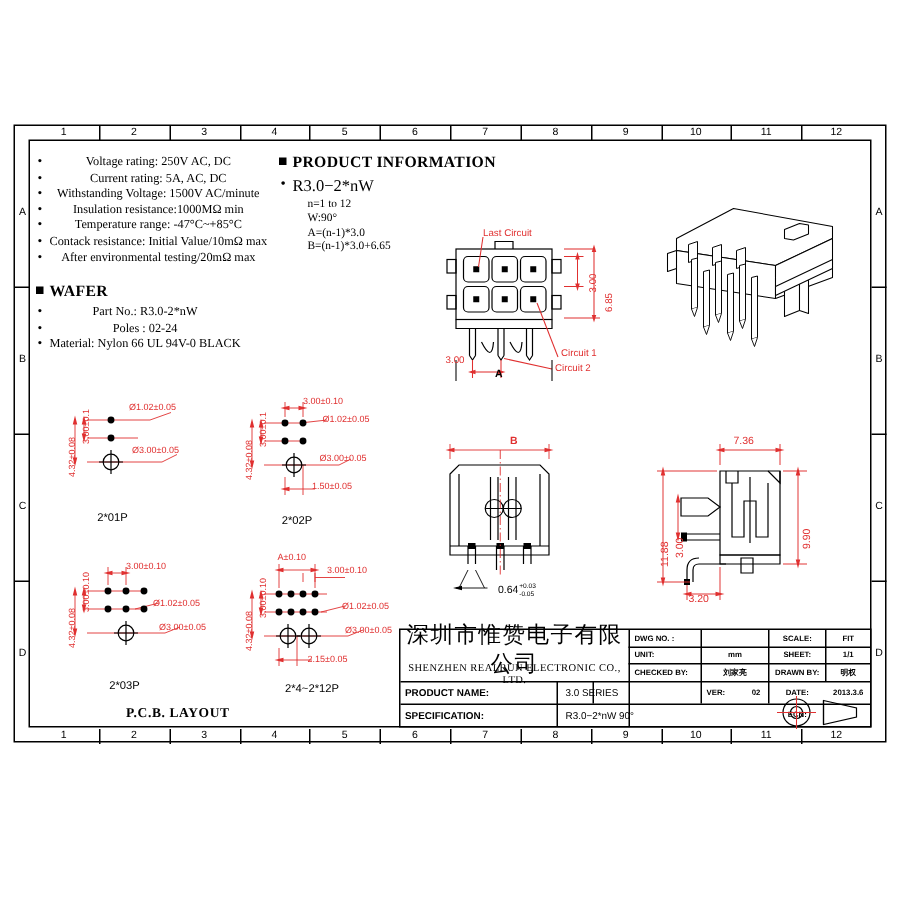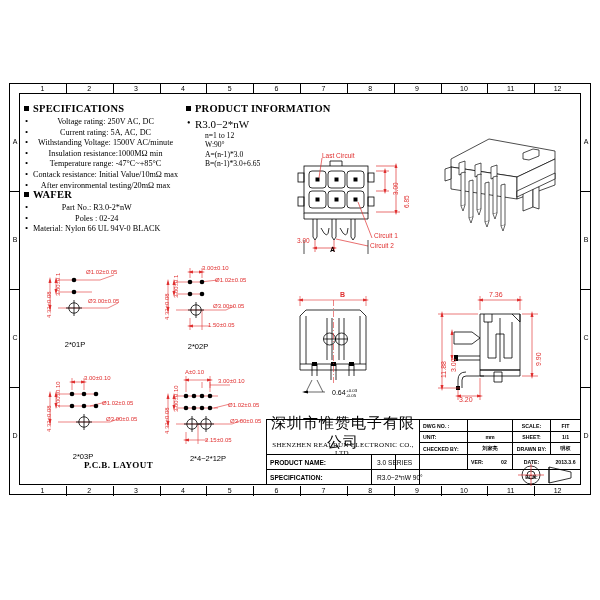--- a/index.html
+++ b/index.html
@@ -129,23 +129,20 @@
       <div class="cell" style="top: 44px; height: 10px; line-height: 10px;">A</div>
       <div class="cell" style="top: 142px; height: 10px; line-height: 10px;">B</div>
       <div class="tick-h" style="top: 98px; left: 0px; width: 10px;"></div>
       <div class="cell" style="top: 240px; height: 10px; line-height: 10px;">C</div>
       <div class="tick-h" style="top: 196px; left: 0px; width: 10px;"></div>
       <div class="cell" style="top: 338px; height: 10px; line-height: 10px;">D</div>
       <div class="tick-h" style="top: 294px; left: 0px; width: 10px;"></div>
     </div>
 
   <div id="specs">
-    <div class="sec-head">
-      <span class="sq"></span><span>SPECIFICATIONS</span>
-    </div>
     <ul class="speclist" id="spec-list">
         <li>Voltage rating: 250V AC, DC</li>
         <li>Current rating: 5A, AC, DC</li>
         <li>Withstanding Voltage: 1500V AC/minute</li>
         <li>Insulation resistance:1000MΩ min</li>
         <li>Temperature range: -47°C~+85°C</li>
         <li>Contack resistance: Initial Value/10mΩ max</li>
         <li>After environmental  testing/20mΩ max</li>
       </ul>
   </div>
@@ -551,21 +548,21 @@
   </div>
   <div class="lbl red vert" style="left:164px;top:434px;font-size:6px;">4.32±0.08</div>
   <div class="lbl red vert" style="left:173px;top:412px;font-size:6px;">3.00±0.10</div>
   <div class="lbl red" style="left:185px;top:369px;font-size:6px;">A±0.10</div>
   <div class="lbl red" style="left:218px;top:378px;font-size:6px;">3.00±0.10</div>
   <div class="lbl red" style="left:228px;top:402px;font-size:6px;">Ø1.02±0.05</div>
   <div class="lbl red" style="left:230px;top:418px;font-size:6px;">Ø3.00±0.05</div>
   <div class="lbl red" style="left:205px;top:437px;font-size:6px;">2.15±0.05</div>
   <div class="pat-name" style="left:168px;top:454px;width:80px;">2*4~2*12P</div>
 
-  <div class="pcb-title" style="left:84px;top:460px;">P.C.B. LAYOUT</div>
+  <div class="pcb-title" style="left:84px;top:470px;">P.C.B. LAYOUT</div>
 
   <div id="titleblock">
 
     <div class="tb-line" style="left:0;top:34px;width:313px;height:1px;"></div>
     <div class="tb-line" style="left:0;top:49px;width:313px;height:1px;"></div>
     <div class="tb-line" style="left:152px;top:11px;width:161px;height:1px;"></div>
     <div class="tb-line" style="left:152px;top:22px;width:161px;height:1px;"></div>
 
     <div class="tb-line" style="left:152px;top:0;width:1px;height:64px;"></div>
     <div class="tb-line" style="left:200px;top:0;width:1px;height:49px;"></div>

